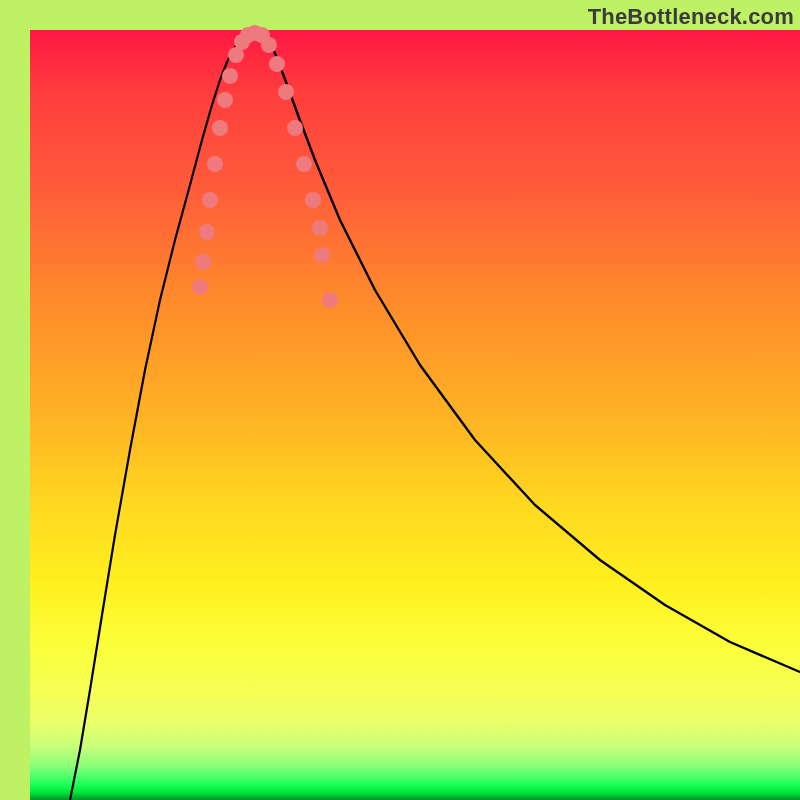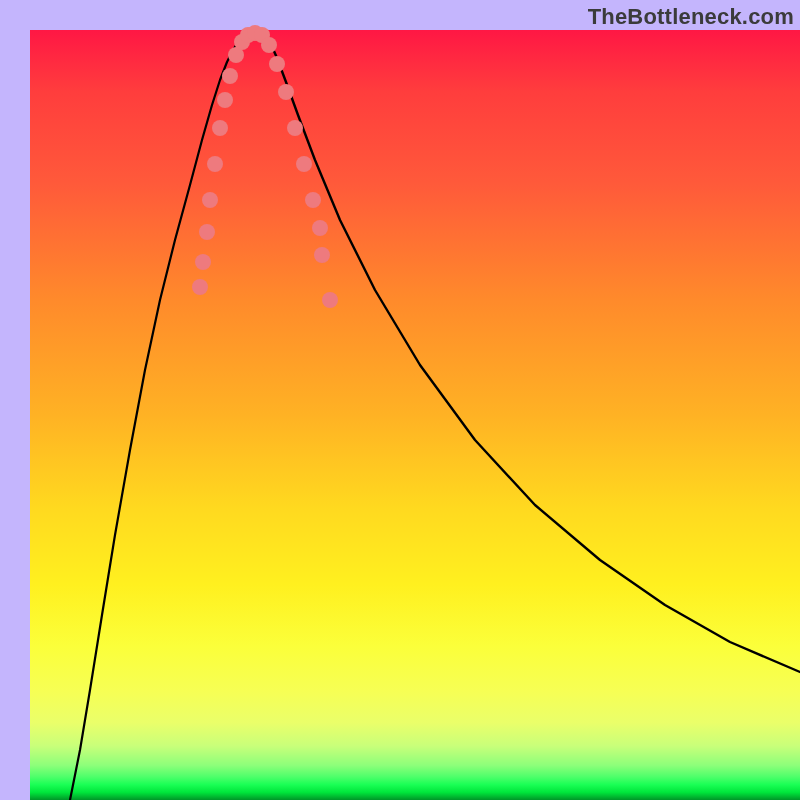--- a/index.html
+++ b/index.html
@@ -8,21 +8,21 @@
     width: 800px;
     height: 800px;
     overflow: hidden;
     background: #000;
     font-family: Arial, Helvetica, sans-serif;
   }
   .frame {
     position: absolute;
     left: 0; top: 0;
     width: 800px; height: 800px;
-    background: #c4b5fd;
+    background: #bef264;
   }
   .plot {
     position: absolute;
     left: 30px;
     top: 30px;
     width: 770px;
     height: 770px;
     
     background: linear-gradient(
       to bottom,

